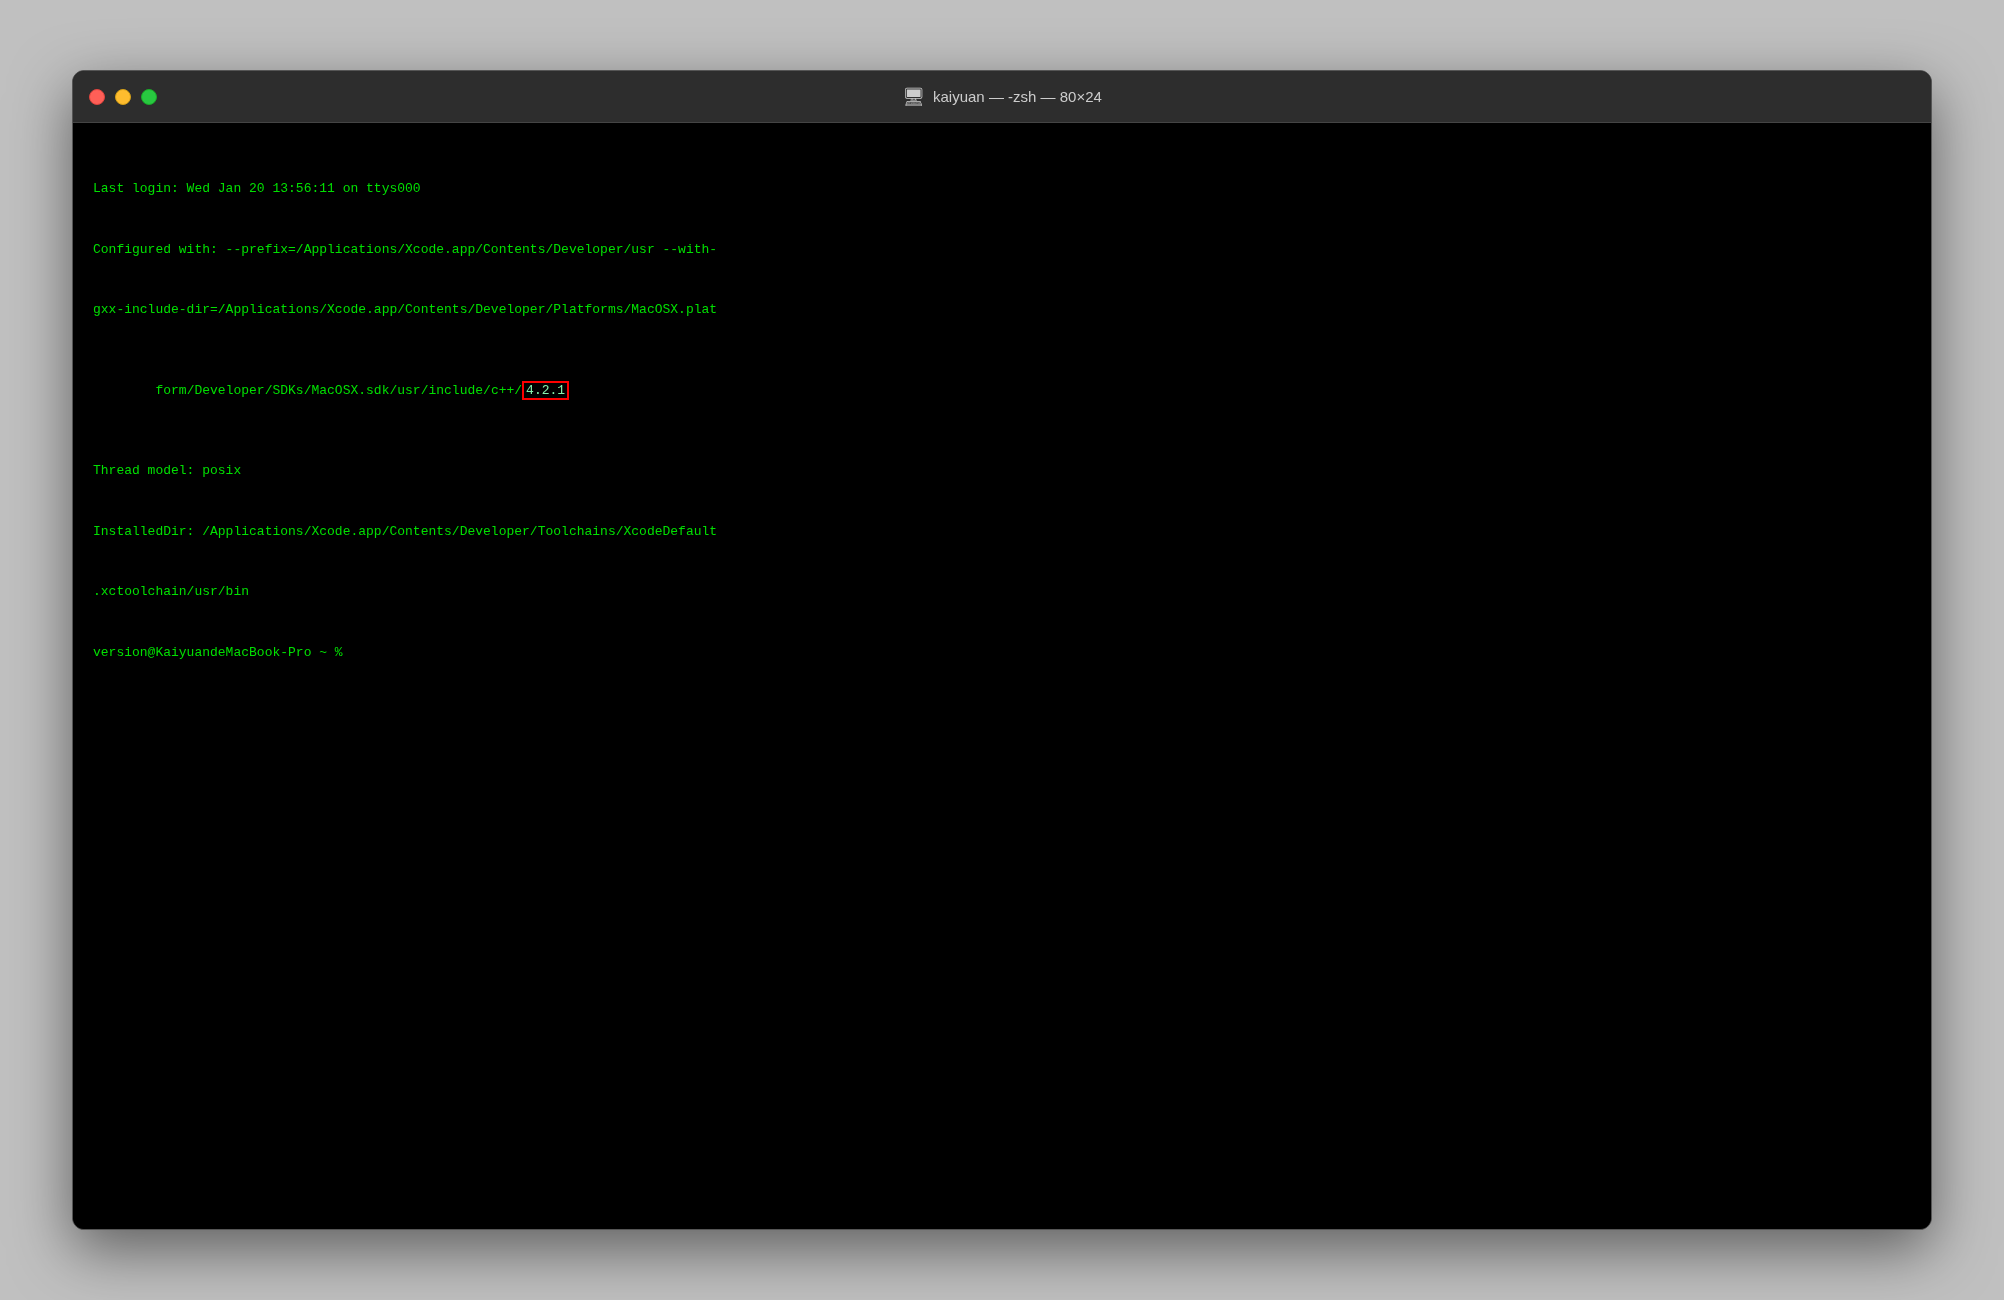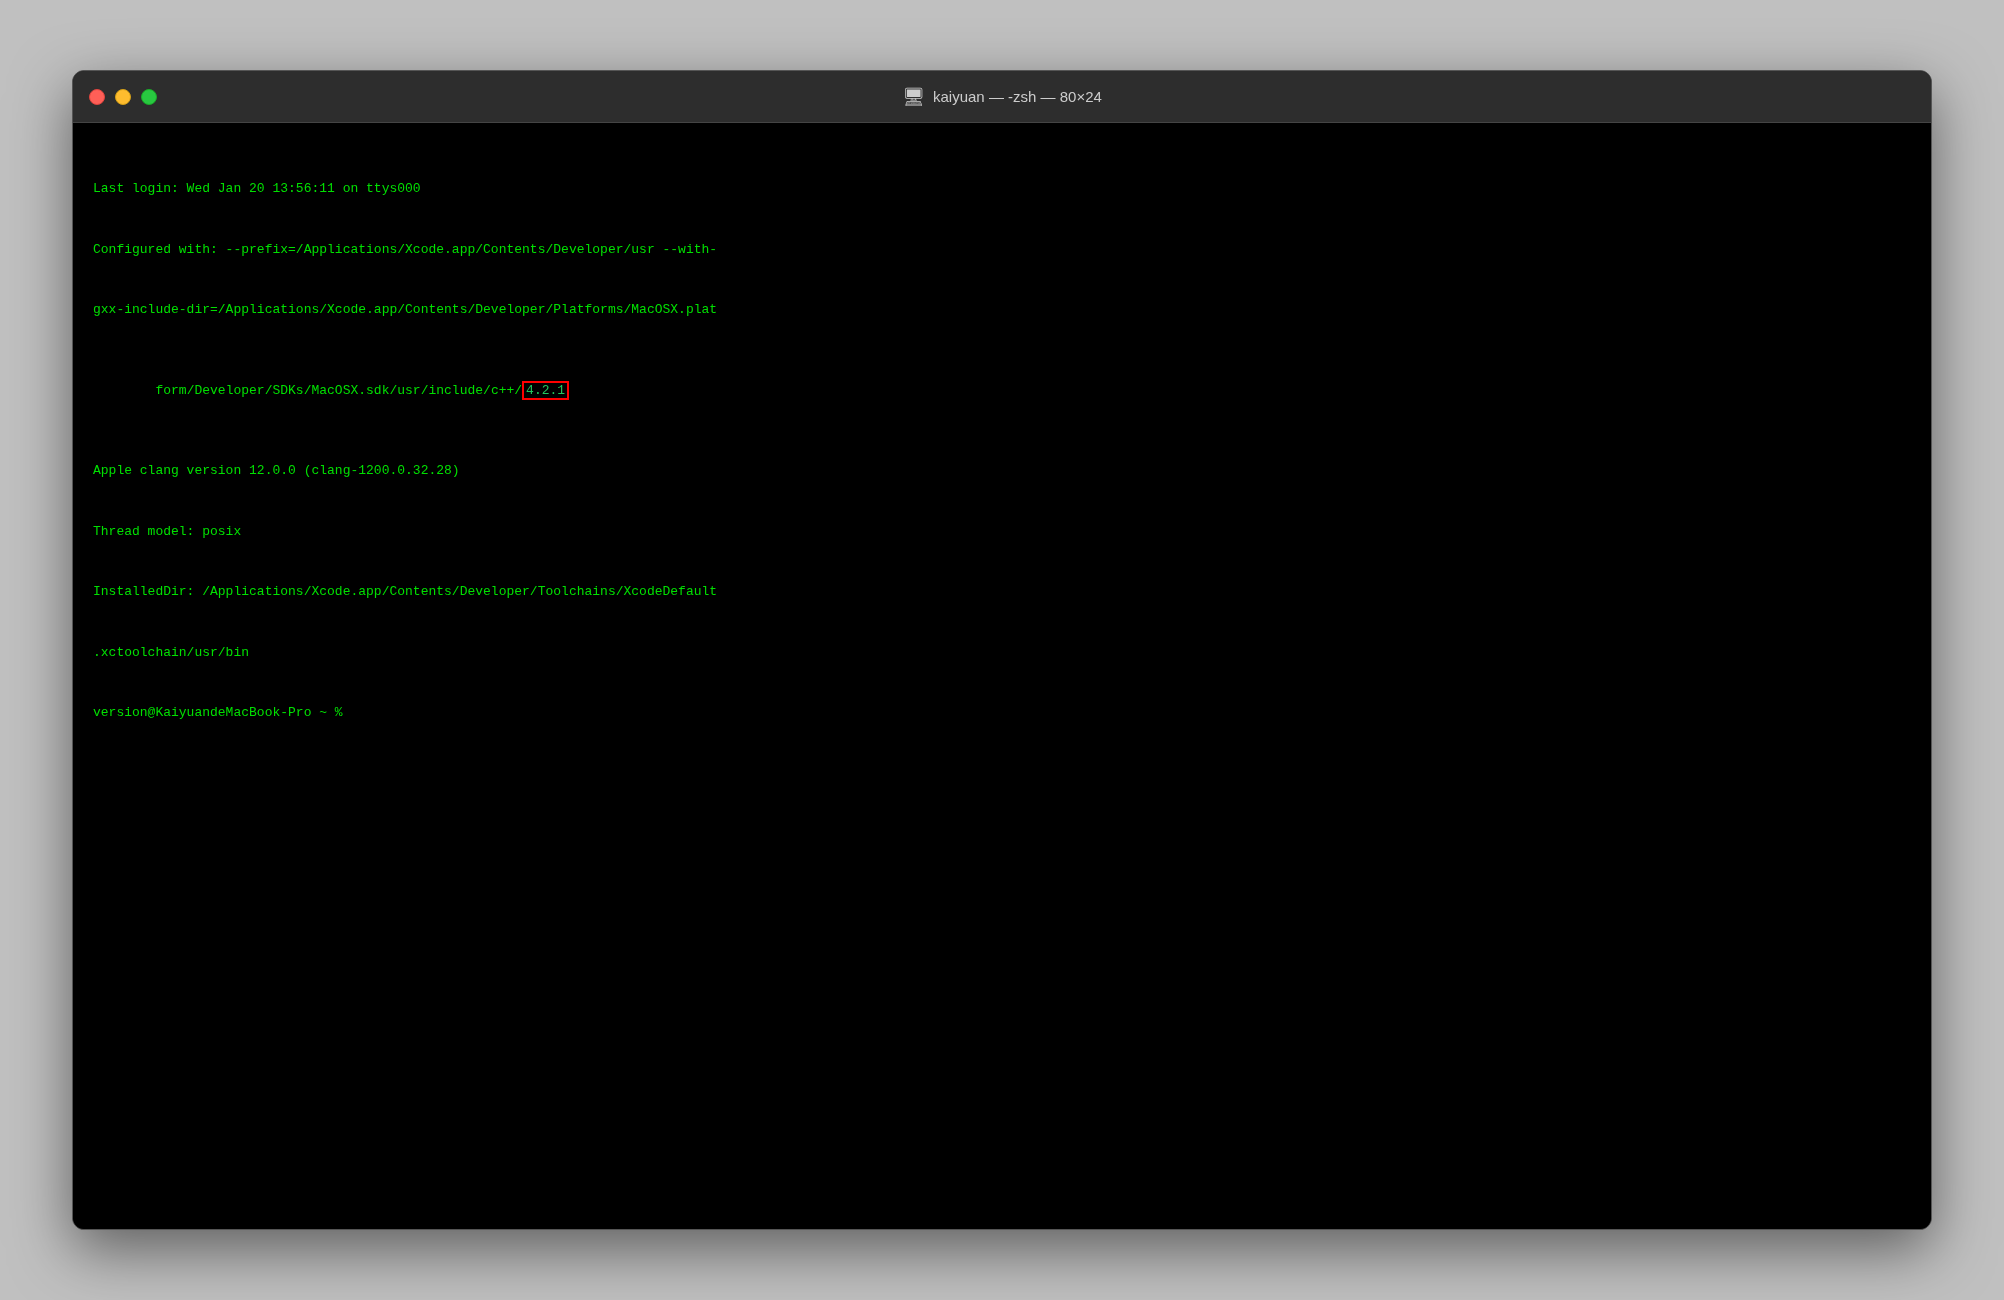--- a/index.html
+++ b/index.html
@@ -87,21 +87,21 @@
       line-height: 1.55;
       color: #00e000;
       white-space: pre-wrap;
       word-break: break-all;
     }
 
     .highlighted-version {
       display: inline;
       border: 2px solid #ff0000;
       padding: 0 2px;
-      color: #22c55e;
+      color: #86efac;
     }
 
     .line {
       display: block;
     }
 
     .line-with-highlight {
       display: block;
     }
   </style>
@@ -122,20 +122,19 @@
   </div>
 
   <div class="terminal-content">
     <div class="terminal-text">
       <span class="line">Last login: Wed Jan 20 13:56:11 on ttys000</span>
       <span class="line">Configured with: --prefix=/Applications/Xcode.app/Contents/Developer/usr --with-</span>
       <span class="line">gxx-include-dir=/Applications/Xcode.app/Contents/Developer/Platforms/MacOSX.plat</span>
       <span class="line-with-highlight">
         <span>form/Developer/SDKs/MacOSX.sdk/usr/include/c++/</span><span class="highlighted-version">4.2.1</span>
       </span>
-      <span class="line">Apple clang version 12.0.0 (clang-1200.0.32.28)</span>
       <span class="line">Thread model: posix</span>
       <span class="line">InstalledDir: /Applications/Xcode.app/Contents/Developer/Toolchains/XcodeDefault</span>
       <span class="line">.xctoolchain/usr/bin</span>
       <span class="line">version@KaiyuandeMacBook-Pro ~ % </span>
     </div>
   </div>
 </div>
 
 </body></html>

